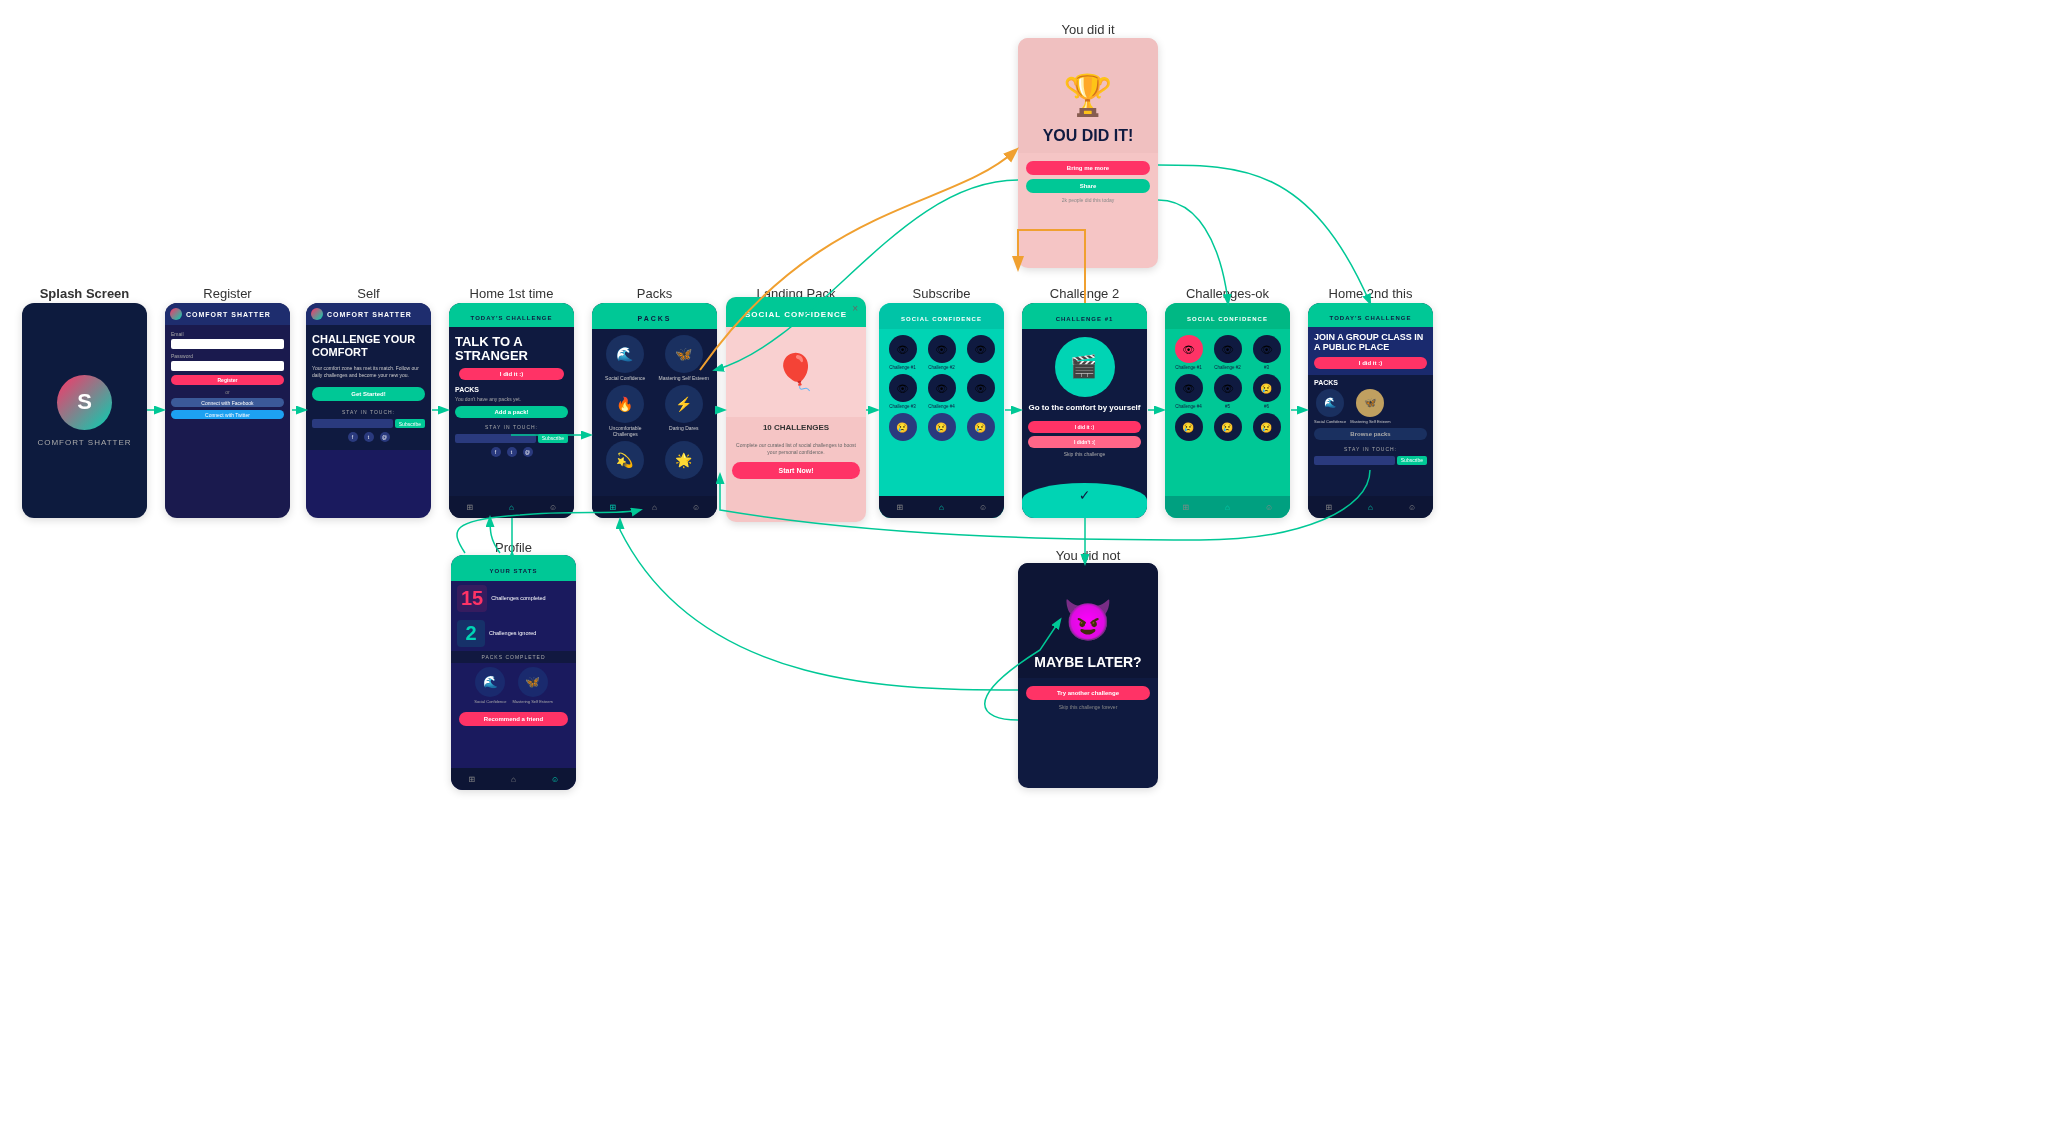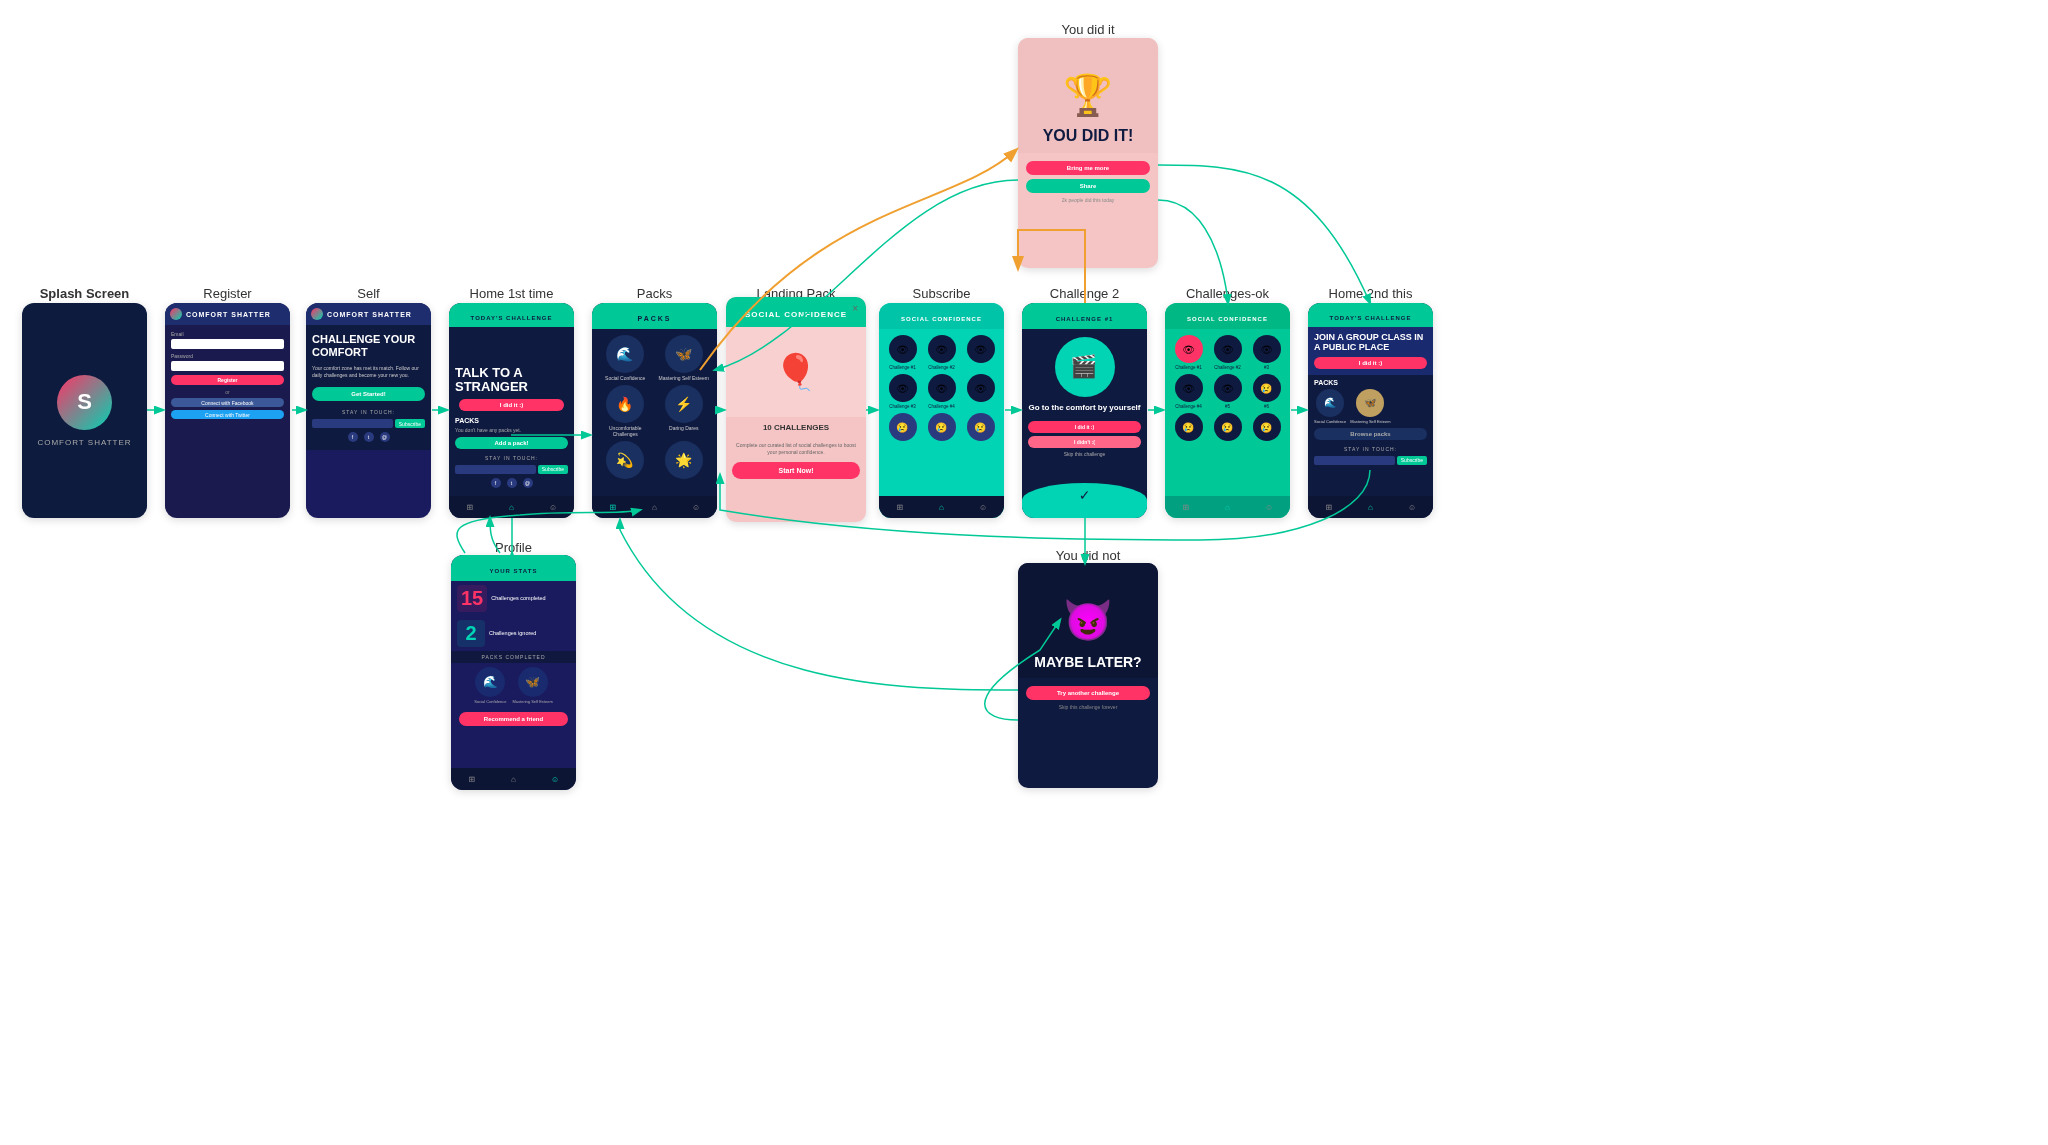--- a/index.html
+++ b/index.html
@@ -249,21 +249,20 @@
       font-weight: bold;
       letter-spacing: 1px;
     }
     .challenge-title {
       color: white;
       font-size: 13px;
       font-weight: 900;
       text-transform: uppercase;
       padding: 8px 6px 4px;
       line-height: 1.1;
-      margin-top: 31px;
     }
     .did-it-btn {
       background: #ff3366;
       border-radius: 10px;
       padding: 3px 10px;
       color: white;
       font-size: 6px;
       font-weight: bold;
       text-align: center;
       margin: 0 10px 6px;

